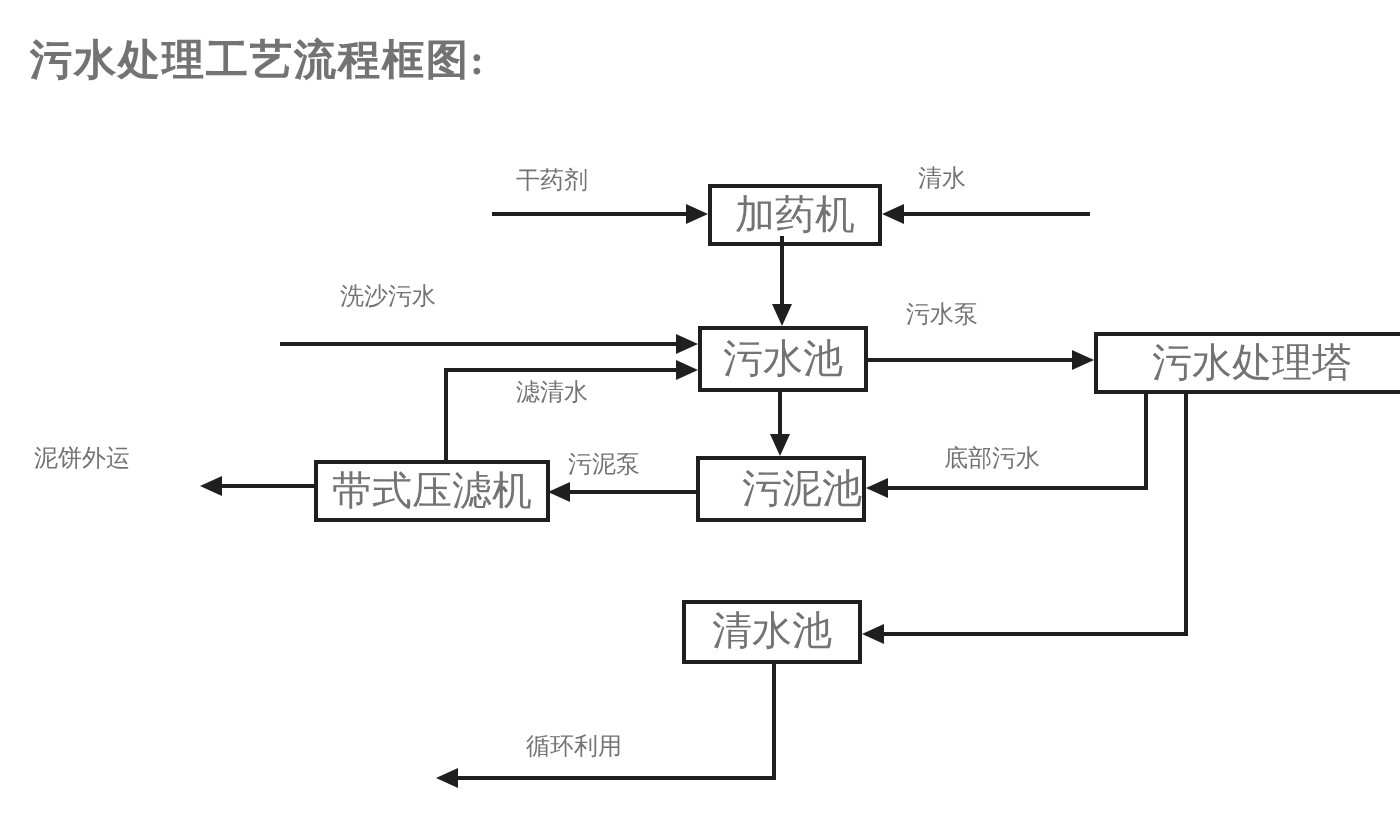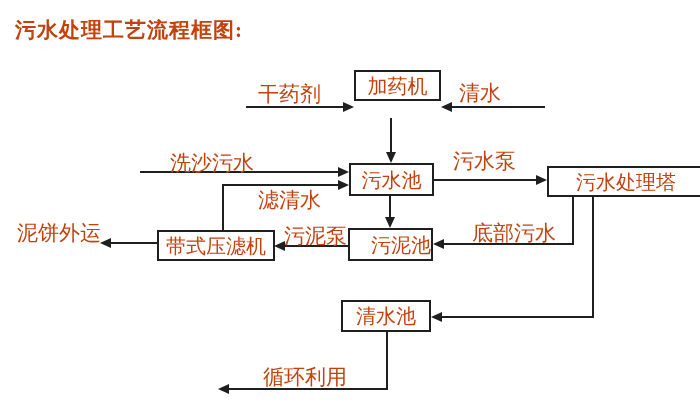--- a/index.html
+++ b/index.html
@@ -1,37 +1,37 @@
 <!DOCTYPE html>
 <html><head>
 <meta charset="utf-8">
 <style>
   html,body{margin:0;padding:0;background:#ffffff;}
   #canvas{
     position:relative;width:700px;height:420px;background:#ffffff;overflow:hidden;
-    font-family:"Liberation Serif","DejaVu Serif",serif;color:#c2410c;
+    font-family:"Liberation Serif","DejaVu Serif",serif;color:#737373;
   }
   .title{
     position:absolute;left:15px;top:16px;font-size:21px;font-weight:bold;
     letter-spacing:1px;white-space:nowrap;
   }
   .box{
     position:absolute;box-sizing:border-box;border:2px solid #1f1f1f;background:#fff;
     display:flex;align-items:center;justify-content:center;
     font-size:20px;line-height:1;white-space:nowrap;
   }
-  .lbl{position:absolute;font-size:21px;line-height:1;white-space:nowrap;text-align:center;}
+  .lbl{position:absolute;font-size:12px;line-height:1;white-space:nowrap;text-align:center;}
   .ln{position:absolute;background:#1f1f1f;}
   .ah{position:absolute;width:0;height:0;}
   .ah-right{border-top:5px solid transparent;border-bottom:5px solid transparent;border-left:11px solid #1f1f1f;}
   .ah-left {border-top:5px solid transparent;border-bottom:5px solid transparent;border-right:11px solid #1f1f1f;}
   .ah-down {border-left:5px solid transparent;border-right:5px solid transparent;border-top:11px solid #1f1f1f;}
 
   
-  #bx-dosing {left:354px;top:70px; width:87px; height:31px;}
+  #bx-dosing {left:354px;top:92px; width:87px; height:31px;}
   #bx-sewage {left:349px;top:163px;width:85px; height:33px;}
   #bx-tower  {left:547px;top:166px;width:158px;height:31px;}
   #bx-belt   {left:157px;top:230px;width:118px;height:31px;}
   #bx-sludge {left:348px;top:228px;width:85px; height:33px;justify-content:flex-end;}
   #bx-clear  {left:341px;top:300px;width:90px; height:32px;}
 </style>
 </head>
 <body>
 
 <div id="canvas">
@@ -63,21 +63,21 @@
 
   <div class="ln" style="left:452px;top:106px;width:93px;height:1.5px;"></div>
   <div class="ah ah-left" style="left:441px;top:102px;"></div>
   <div class="lbl" style="left:459px;top:83px;">清水</div>
 
   <div class="ln" style="left:390px;top:118px;width:2px;height:36px;"></div>
   <div class="ah ah-down" style="left:386px;top:152px;"></div>
 
   <div class="ln" style="left:140px;top:171px;width:199px;height:1.5px;"></div>
   <div class="ah ah-right" style="left:338px;top:167px;"></div>
-  <div class="lbl" style="left:170px;top:153px;">洗沙污水</div>
+  <div class="lbl" style="left:170px;top:142px;">洗沙污水</div>
 
   <div class="ln" style="left:222px;top:184px;width:2px;height:46px;"></div>
   <div class="ln" style="left:222px;top:184px;width:117px;height:1.5px;"></div>
   <div class="ah ah-right" style="left:338px;top:180px;"></div>
   <div class="lbl" style="left:258px;top:190px;">滤清水</div>
 
   <div class="ln" style="left:433px;top:179px;width:104px;height:1.5px;"></div>
   <div class="ah ah-right" style="left:536px;top:175px;"></div>
   <div class="lbl" style="left:453px;top:151px;">污水泵</div>
 

